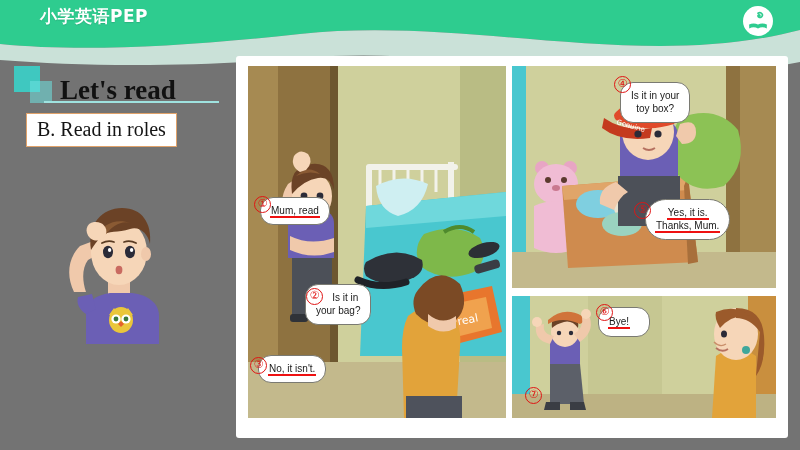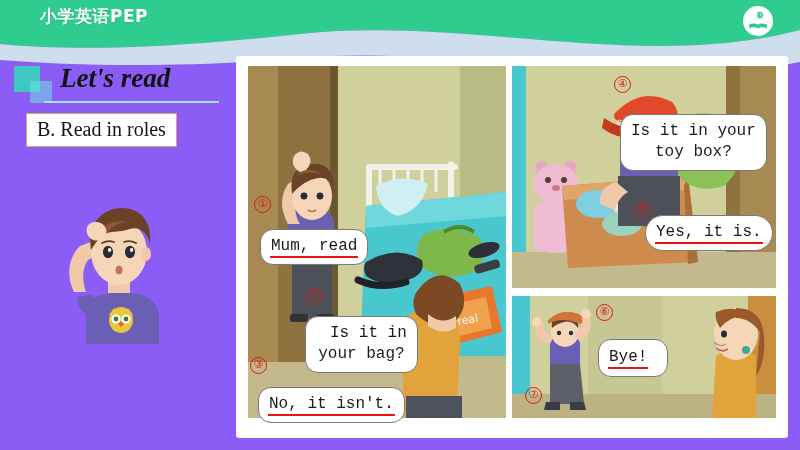--- a/index.html
+++ b/index.html
@@ -4,21 +4,21 @@
 <style>
   * { box-sizing: border-box; margin: 0; padding: 0; }
   html, body {
     width: 800px; height: 450px;
     font-family: "Liberation Sans", sans-serif;
     overflow: hidden;
   }
   #slide {
     position: relative;
     width: 800px; height: 450px;
-    background: #8b5cf6;
+    background: #737373;
   }
 
   
   .header-wrap { position: absolute; top: 0; left: 0; width: 800px; height: 72px; overflow: hidden; }
   .header-wrap svg { display: block; }
   .brand-title {
     position: absolute; left: 40px; top: 5px;
     font-family: "DejaVu Sans", "Liberation Sans", sans-serif;
     font-size: 17px; font-weight: bold; color: #ffffff;
     letter-spacing: .5px;
@@ -27,21 +27,21 @@
   .logo-badge {
     position: absolute; right: 27px; top: 6px;
     width: 30px; height: 30px; border-radius: 50%;
     background: #ffffff;
     display: flex; align-items: center; justify-content: center;
   }
 
   
   .lets-read-row {
     position: absolute; left: 14px; top: 64px;
-    display: flex; align-items: flex-start; font-style: italic;
+    display: flex; align-items: flex-end;
   }
   .sq-deco { position: relative; width: 44px; height: 42px; margin-right: 2px; }
   .sq-a { position: absolute; left: 0; top: 2px; width: 26px; height: 26px; background: #3fc8c0; }
   .sq-b { position: absolute; left: 16px; top: 17px; width: 22px; height: 22px; background: rgba(110,226,224,.55); }
   .lets-read-text {
     font-family: "Liberation Serif", "DejaVu Serif", serif;
     font-size: 27px; font-weight: bold; color: #111111;
     line-height: 1.05; padding-bottom: 2px;
   }
   .lets-read-rule {
@@ -72,27 +72,26 @@
   .p2 { left: 276px; top: 10px; width: 264px; height: 222px; }
   .p3 { left: 276px; top: 240px; width: 264px; height: 122px; }
 
   
   .bubble {
     position: absolute;
     background: #ffffff;
     border: 1.2px solid #7a7a72;
     border-radius: 13px;
     padding: 6px 10px 7px 10px;
-    font-family: Liberation Mono, monospace;
-    font-size: 16px;
+    font-family: Liberation Sans, sans-serif;
+    font-size: 10px;
     color: #1a1a1a;
     line-height: 1.32;
     text-align: center;
     white-space: nowrap;
-    margin-top: 32px;
   }
   .bline { position: relative; display: inline-block; }
   .bline.ul::after {
     content: ""; position: absolute; left: -1px; right: -1px; bottom: -1px;
     height: 2.4px; background: #ee1111;
   }
   .tail { position: absolute; width: 0; height: 0; }
 
   .num {
     position: absolute;
@@ -361,22 +360,23 @@
     <div class="bubble" style="left:384px; top:26px;">
       <div><span class="bline">Is it in your</span></div>
       <div><span class="bline">toy box?</span></div>
     </div>
     <svg class="tail" width="26" height="22" style="left:489px; top:46px;">
       <path d="M0 2 L24 11 L1 20 Z" fill="#ffffff" stroke="#7a7a72" stroke-width="1.2"></path>
       <rect x="0" y="3" width="5" height="16" fill="#ffffff"></rect>
     </svg>
 
     <div class="num" style="left:398px; top:146px;">⑤</div>
-    <div class="bubble" style="left:409px; top:127px;border-radius:21px;">
+    <div class="bubble" style="left:409px; top:143px;border-radius:21px;">
       <div><span class="bline ul">Yes, it is.</span></div>
+      <div><span class="bline ul">Thanks, Mum.</span></div>
     </div>
     <svg class="tail" width="20" height="24" style="left:396px; top:160px;">
       <path d="M18 2 L0 11 L18 21 Z" fill="#ffffff" stroke="#7a7a72" stroke-width="1.2"></path>
       <rect x="14" y="3" width="6" height="18" fill="#ffffff"></rect>
     </svg>
 
     <div class="num" style="left:360px; top:248px;">⑥</div>
     <div class="bubble" style="left:362px; top:251px; padding:7px 20px 8px 10px;">
       <div><span class="bline ul">Bye!</span></div>
     </div>

